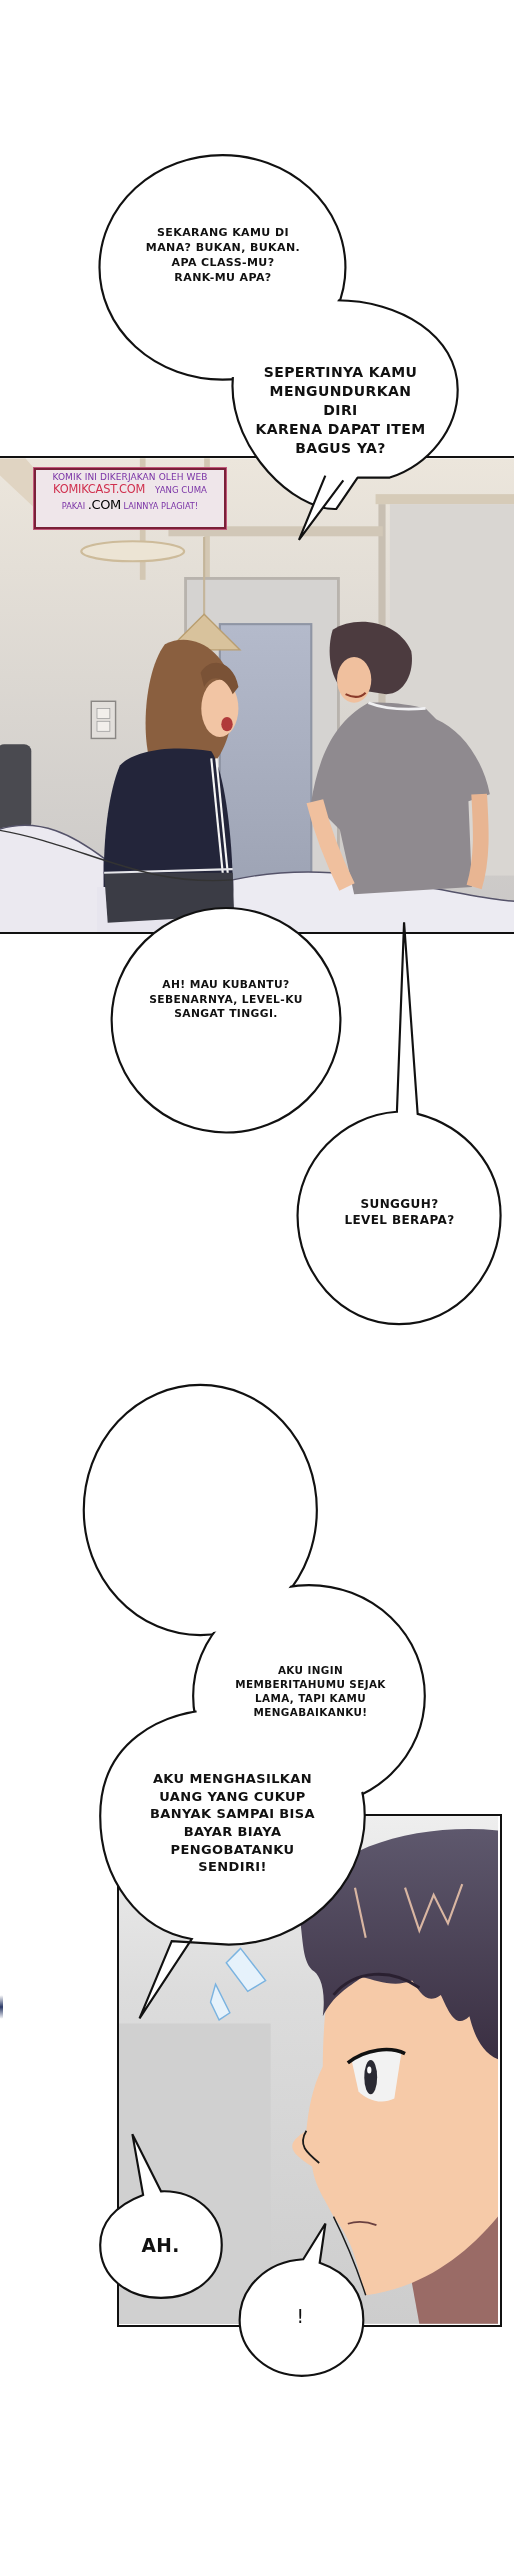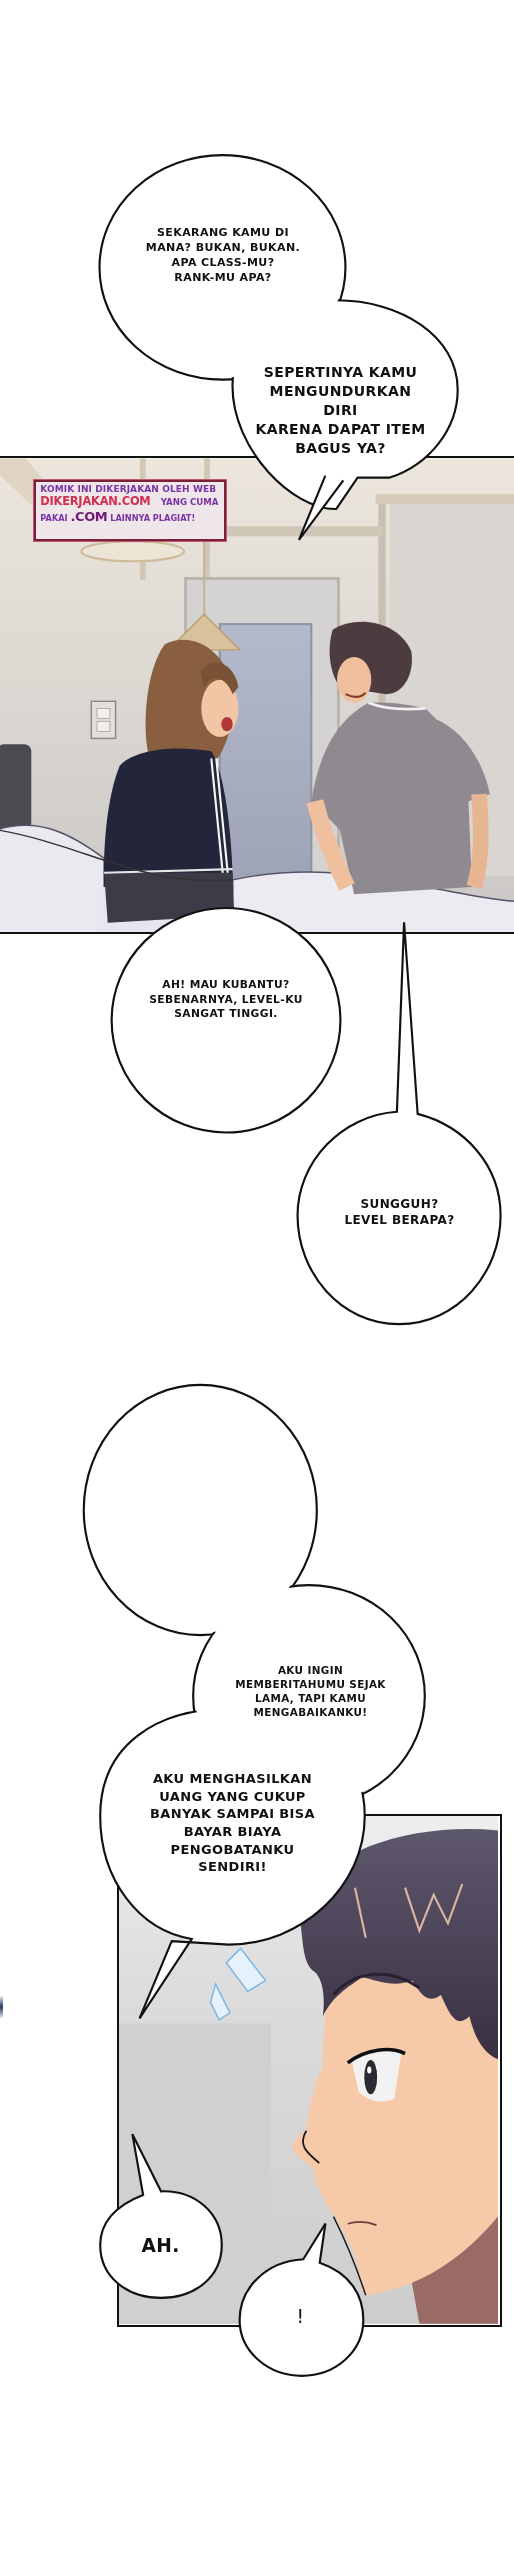--- a/index.html
+++ b/index.html
@@ -16,30 +16,30 @@
   
   .bubble-layer { position: absolute; left: 0; top: 0; width: 515px; height: 2576px; pointer-events: none; }
   .bubble-layer svg { position: absolute; left: 0; top: 0; }
   .bubble-text { position: absolute; text-align: center; color: #111;
                  font-family: "DejaVu Sans", sans-serif; font-weight: bold;
                  letter-spacing: 0.4px; line-height: 1.35; text-transform: uppercase;
                  display: flex; align-items: center; justify-content: center; pointer-events: auto; }
   .bubble-text span { display: block; }
 
   
-  .watermark { position: absolute; left: 34px; top: 480px; width: 192px; height: 61px;
+  .watermark { position: absolute; left: 34px; top: 468px; width: 192px; height: 61px;
                background: #efe6ea; border: 2.1px solid #7a2038; outline: 1.4px solid #c0587a;
-               box-sizing: border-box; padding: 2.1px 4.3px; text-align: left;
-               font-family: "DejaVu Sans", sans-serif; font-weight: bold; line-height: 1.2; }
+               box-sizing: border-box; padding: 2.1px 4.3px; text-align: center;
+               font-family: "DejaVu Sans", sans-serif; font-weight: normal; line-height: 1.2; }
   .wm-line1 { color: #7a33a6; font-size: 9px; letter-spacing: 0.1px; }
   .wm-line2 { font-size: 9px; }
   .wm-site { color: #d0304e; font-size: 11.4px; letter-spacing: -0.2px; }
   .wm-rest { color: #7a33a6; font-size: 8.6px; margin-left: 7px; }
   .wm-line3 { font-size: 8.2px; color: #7a33a6; }
-  .wm-com { color: #701a75; font-size: 13px; letter-spacing: -0.4px; }
+  .wm-com { color: #000000; font-size: 13px; letter-spacing: -0.4px; }
 
   .edge-mark { position: absolute; left: 0; top: 1995px; width: 2.9px; height: 24px;
                background: linear-gradient(#fff, #2a3966 50%, #fff); border-radius: 1.4px; }
 </style>
 </head>
 <body>
 
 <div class="page">
 
   <div class="panel" id="panel-1">
@@ -103,21 +103,21 @@
         <path d="M675,470 C678,520 680,560 668,600" stroke="#e8b592" stroke-width="22" fill="none"></path>
       </g>
 
       <path d="M0,520 C120,540 200,600 330,590" stroke="#333" stroke-width="2" fill="none"></path>
     </svg>
   </div>
 
   <div class="watermark">
     <div class="wm-line1">KOMIK INI DIKERJAKAN OLEH WEB</div>
     <div class="wm-line2">
-      <span class="wm-site">DIKERJAKAN.COM</span>
+      <span class="wm-site">KOMIKCAST.COM</span>
       <span class="wm-rest">YANG CUMA</span>
     </div>
     <div class="wm-line3">
       <span>PAKAI</span>
       <span class="wm-com">.COM</span>
       <span>LAINNYA PLAGIAT!</span>
     </div>
   </div>
 
   <div class="panel" id="panel-2">

